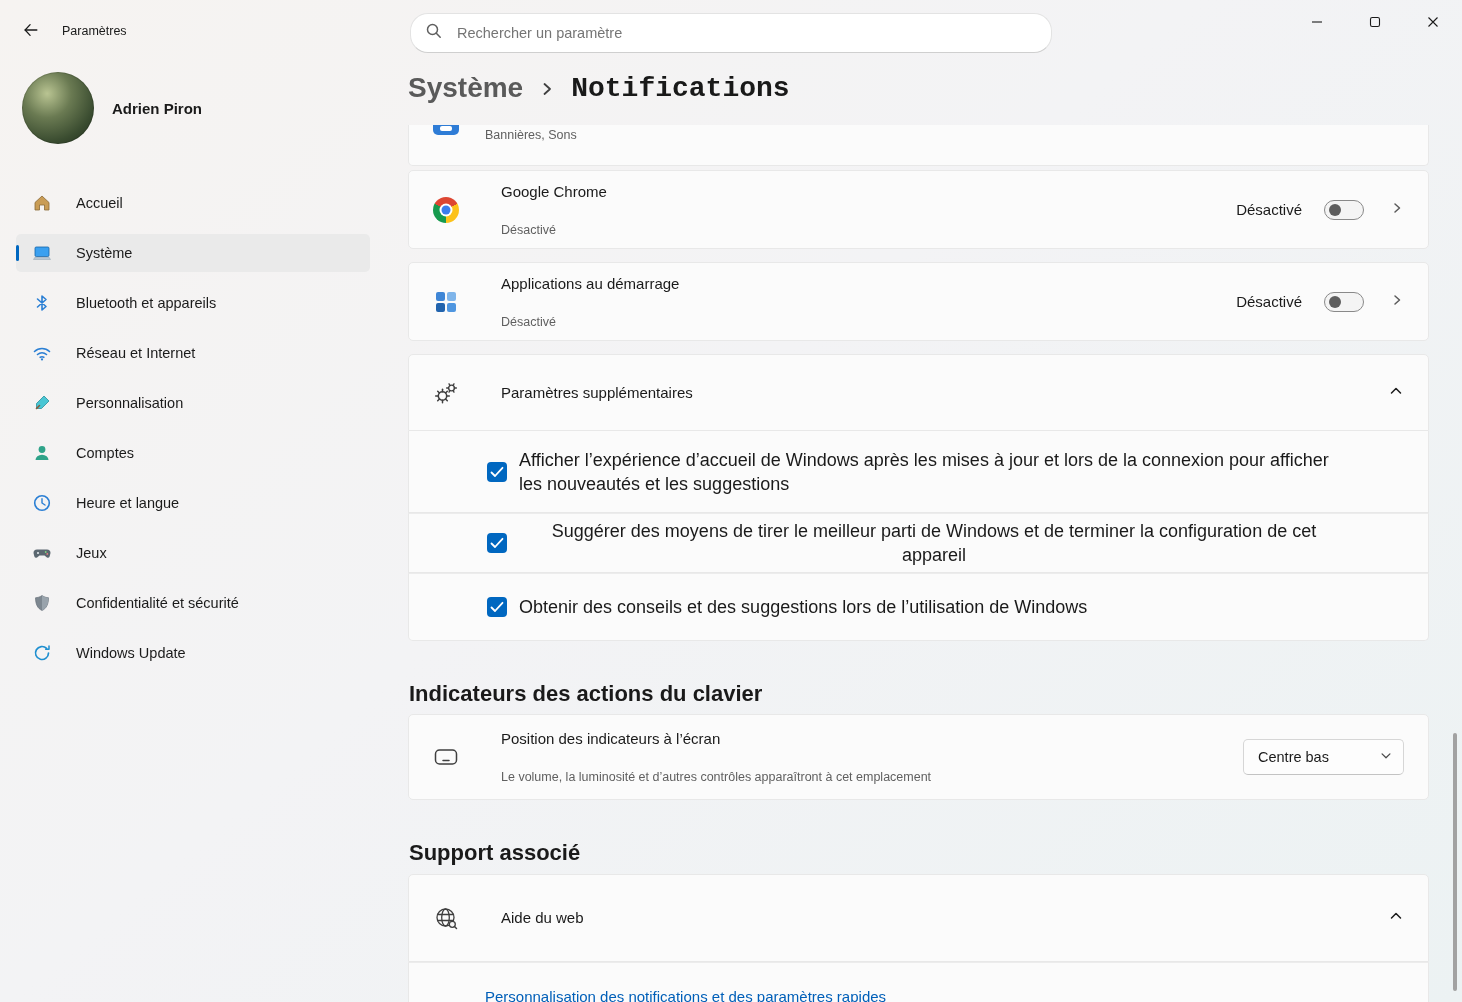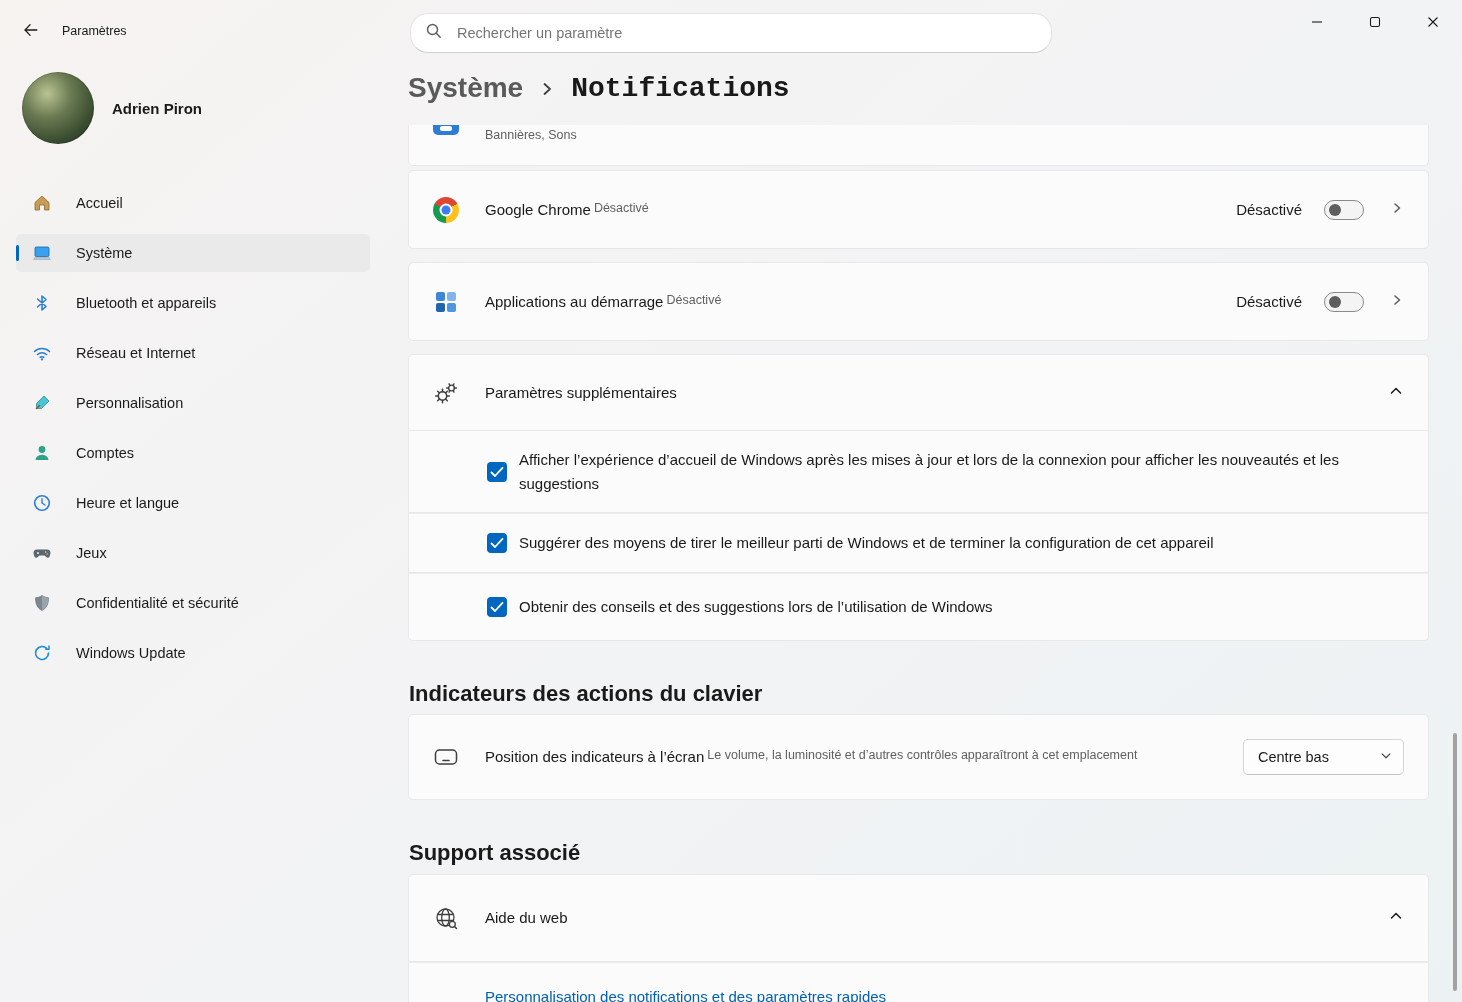--- a/index.html
+++ b/index.html
@@ -44,21 +44,21 @@
   .crumb-current{font-size:28px;font-weight:700;color:#191919;font-family:Liberation Mono, monospace;}
 
   
   .content{position:absolute;left:408px;top:125px;width:1021px;bottom:0;overflow:hidden;}
   .card{background:#fbfbfb;border:1px solid #e8e8e8;border-radius:5px;}
   .mt4{margin-top:4px;} .mt13{margin-top:13px;}
   .h79{height:79px;} .h77{height:77px;} .h86{height:86px;} .h88{height:88px;}
 
   .row{display:flex;align-items:center;height:100%;padding:0 24px;}
   .row-icon{width:26px;height:26px;margin-right:26px;flex:none;display:flex;align-items:center;justify-content:center;}
-  .row-text{display:flex;flex-direction:row;gap:3px;}
+  .row-text{display:flex;flex-direction:column;gap:20px;margin-left:16px;}
   .row-title{font-size:15px;color:#1a1a1a;line-height:20px;}
   .row-sub{font-size:12.5px;color:#5f5f5f;line-height:16px;}
   .row-right{margin-left:auto;display:flex;align-items:center;}
   .state-label{font-size:15px;color:#1a1a1a;margin-right:22px;}
   .toggle{width:40px;height:20px;border:1px solid #898989;border-radius:11px;background:#f4f4f4;
           position:relative;margin-right:26px;flex:none;cursor:pointer;}
   .toggle .knob{position:absolute;left:4px;top:50%;transform:translateY(-50%);width:12px;height:12px;
           border-radius:50%;background:#5e5e5e;}
 
   
@@ -77,21 +77,21 @@
      width:9px;height:9px;border-radius:50%;background:#3b7ded;}
 
   
   .group-header{border-radius:5px 5px 0 0;}
   .checkrow{display:flex;align-items:center;padding:0 40px 0 78px;background:#fbfbfb;
             border:1px solid #e8e8e8;border-top:none;}
   .checkrow.divided{border-top:1px solid #ececec;}
   .checkrow.last{border-radius:0 0 5px 5px;}
   .checkbox{width:20px;height:20px;border-radius:4px;background:#0067c0;flex:none;margin-right:12px;
             display:flex;align-items:center;justify-content:center;cursor:pointer;}
-  .check-label{font-size:15px;color:#1a1a1a;line-height:24px;max-width:830px;}
+  .check-label{font-size:18px;color:#1a1a1a;line-height:24px;max-width:830px;}
   .cr1{height:82px;} .cr2{height:60px;text-align:center;} .cr3{height:68px;}
 
   .section-heading{font-size:22px;font-weight:700;color:#1a1a1a;line-height:22px;}
   .sh1{margin:42px 0 0 1px;} .sh2{margin:42px 0 0 1px;}
   .card-after-h1{margin-top:9px;} .card-after-h2{margin-top:10px;}
 
   .dropdown{min-width:161px;height:36px;background:#fdfdfd;border:1px solid #d6d6d6;border-bottom-color:#c3c3c3;
             border-radius:5px;display:flex;align-items:center;justify-content:space-between;
             padding:0 10px 0 14px;font-size:14.5px;color:#1a1a1a;cursor:pointer;}
 

